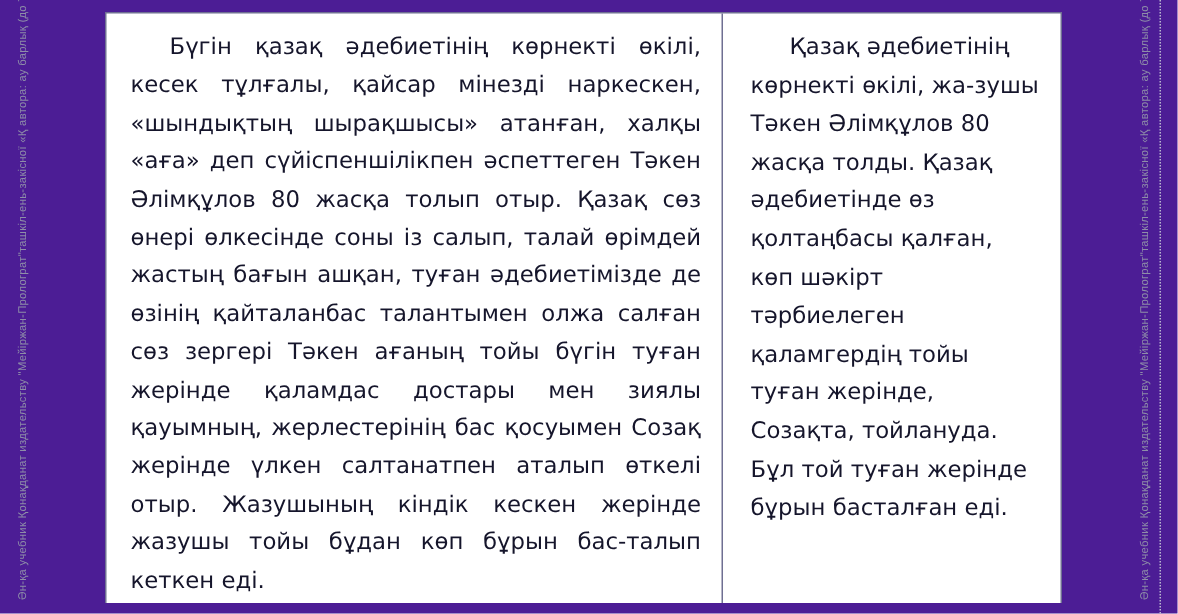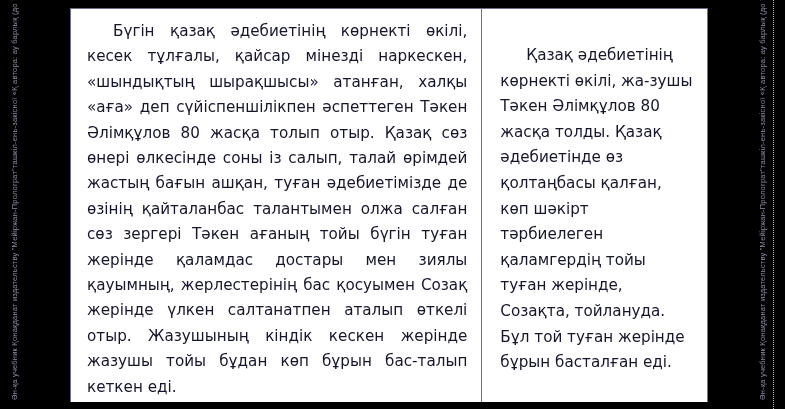--- a/index.html
+++ b/index.html
@@ -12,21 +12,21 @@
     height: 409px;
     overflow: hidden;
     font-family: "DejaVu Sans", sans-serif;
     color: #1a1a2e;
   }
 
   .page {
     position: relative;
     width: 785px;
     height: 409px;
-    background: #000000;
+    background: #4c1d95;
   }
 
   
   .side-note {
     position: absolute;
     top: 0;
     height: 409px;
     width: 22px;
     font-size: 7.5px;
     line-height: 9px;
@@ -89,21 +89,20 @@
     line-height: 25.4px;
     text-align: justify;
     text-justify: inter-word;
     hyphens: manual;
     color: #15152b;
   }
   .col-side .para {
     text-align: left;
     font-size: 15.2px;
     line-height: 25.6px;
-    margin-top: 24px;
   }
   .para .indent { display: inline-block; width: 26px; }
 </style>
 </head>
 <body>
 
 <div class="page">
 
   <div class="side-note left">
     <span class="rot">Ән-қа учебник Қонақданат издательству "Мейіржан-Пролограт"ташкіл-ень-закісної «Қ автора: ау барлық (до 7 лет пишемей сабёсда)</span>

